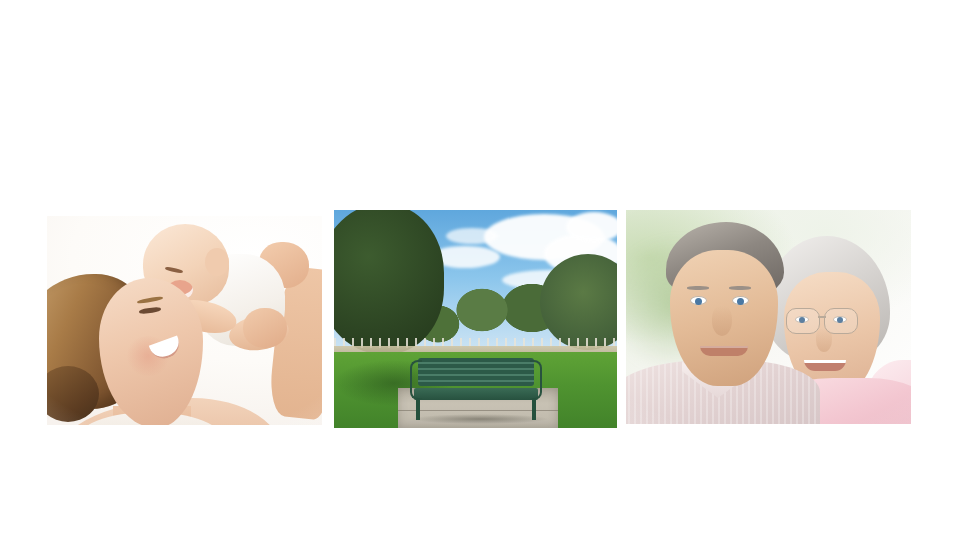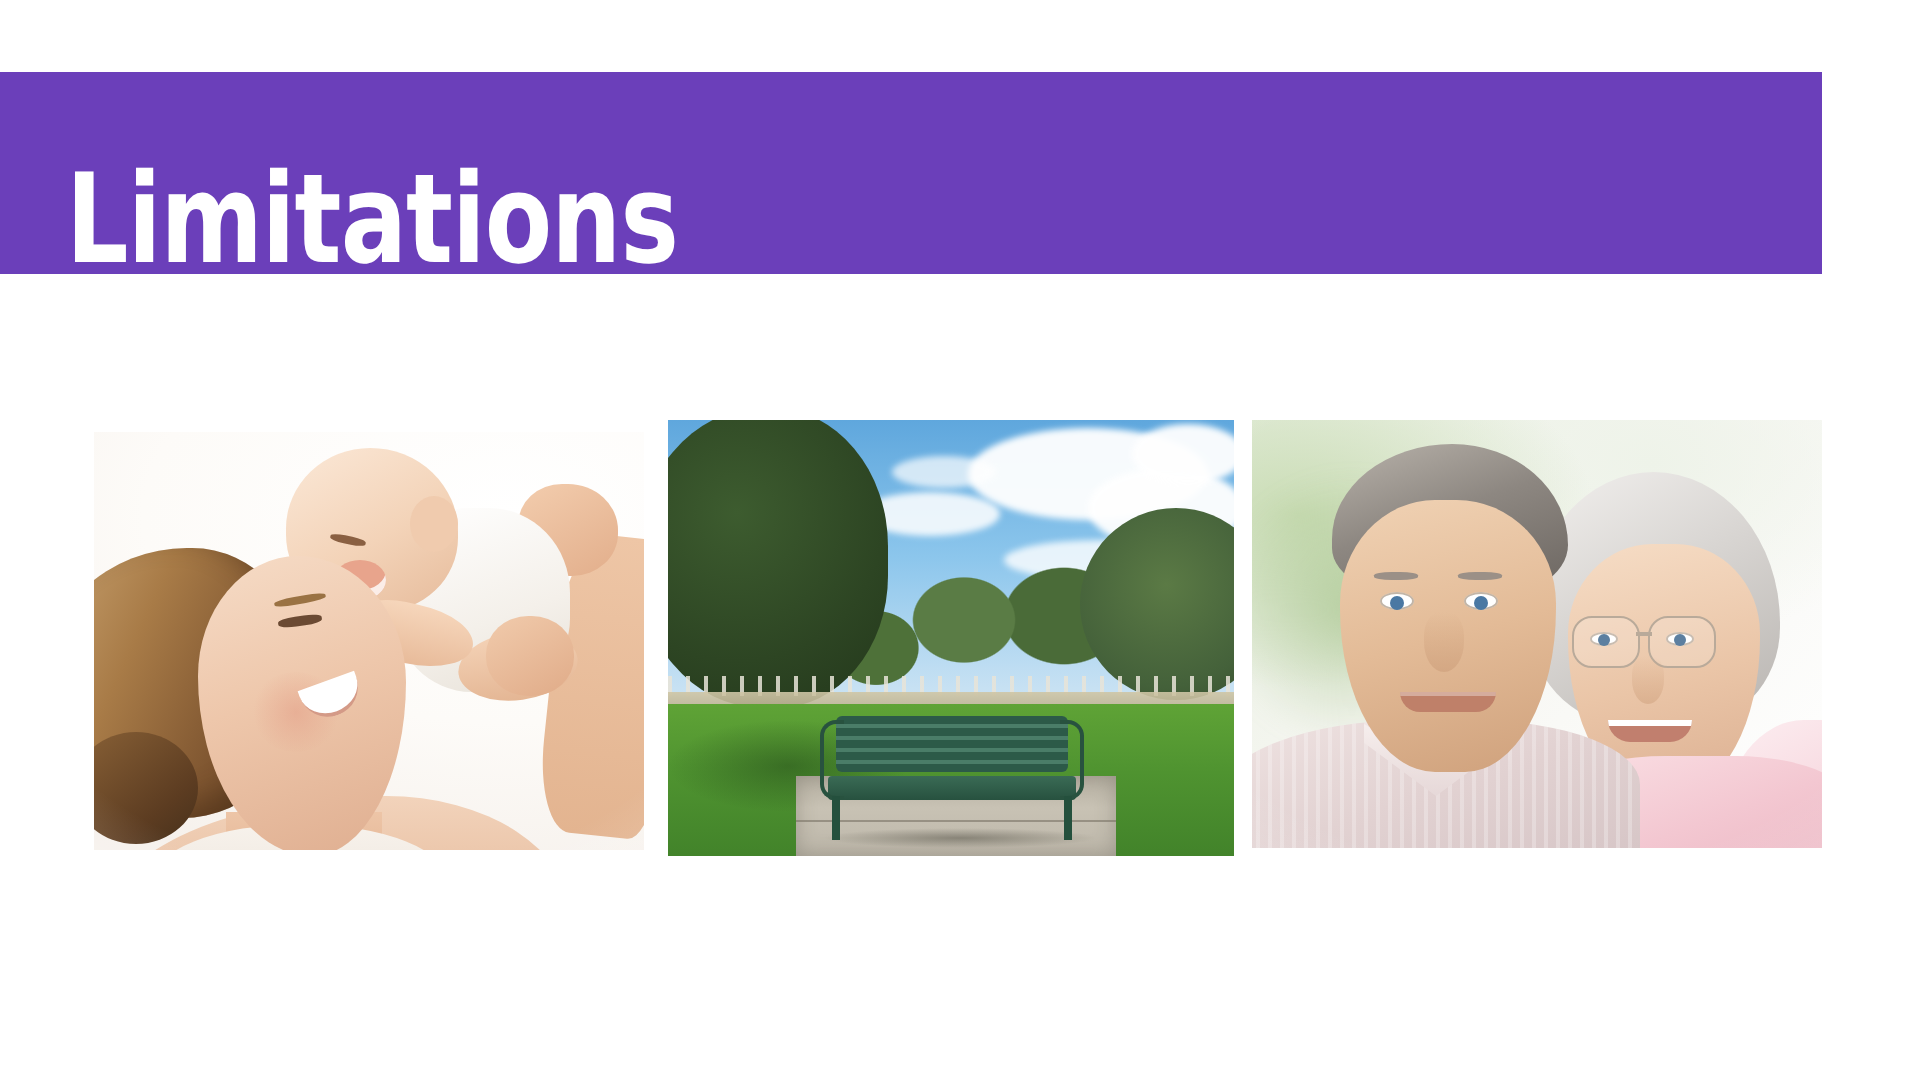--- a/index.html
+++ b/index.html
@@ -489,23 +489,20 @@
     position: absolute; inset: 0;
     background: radial-gradient(120% 110% at 50% 45%, rgba(255,255,255,0) 55%, rgba(255,255,255,.55) 100%);
     pointer-events: none;
   }
 </style>
 </head>
 <body>
 
 <div class="slide">
 
-  <div class="title-banner">
-    <div class="title-text">Limitations</div>
-  </div>
 
   <div class="photo photo-mother-baby">
     <div class="mb-bg"></div>
     <div class="mb-arm-r"></div>
     <div class="mb-hand-r"></div>
     <div class="mb-baby-body"></div>
     <div class="mb-baby-leg"></div>
     <div class="mb-baby-head"></div>
     <div class="mb-baby-ear"></div>
     <div class="mb-baby-eye"></div>

